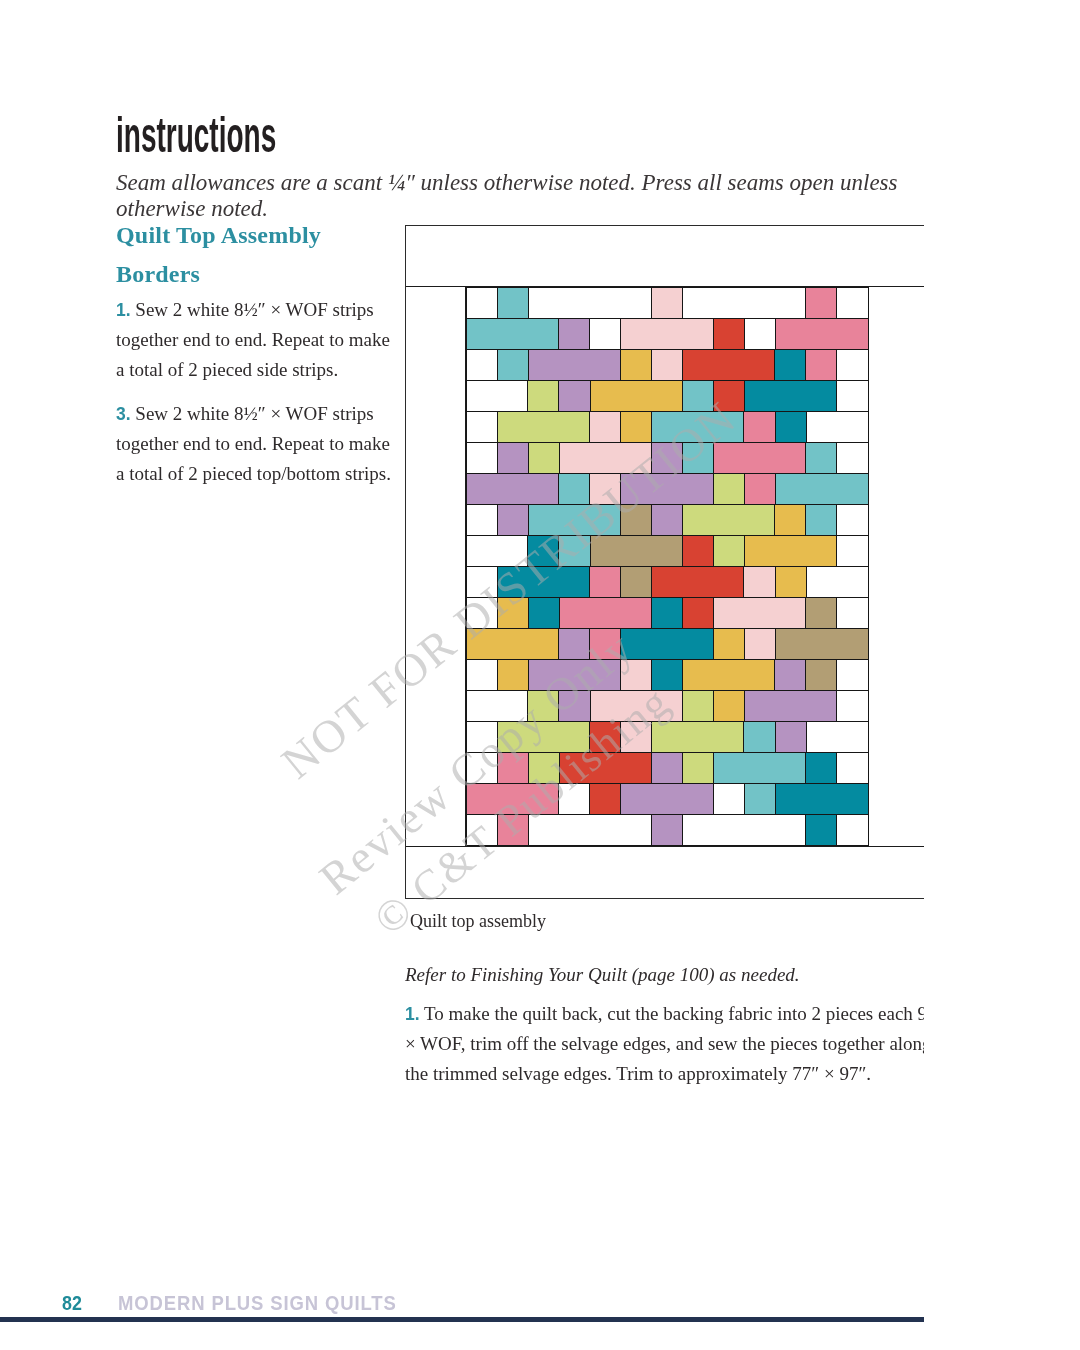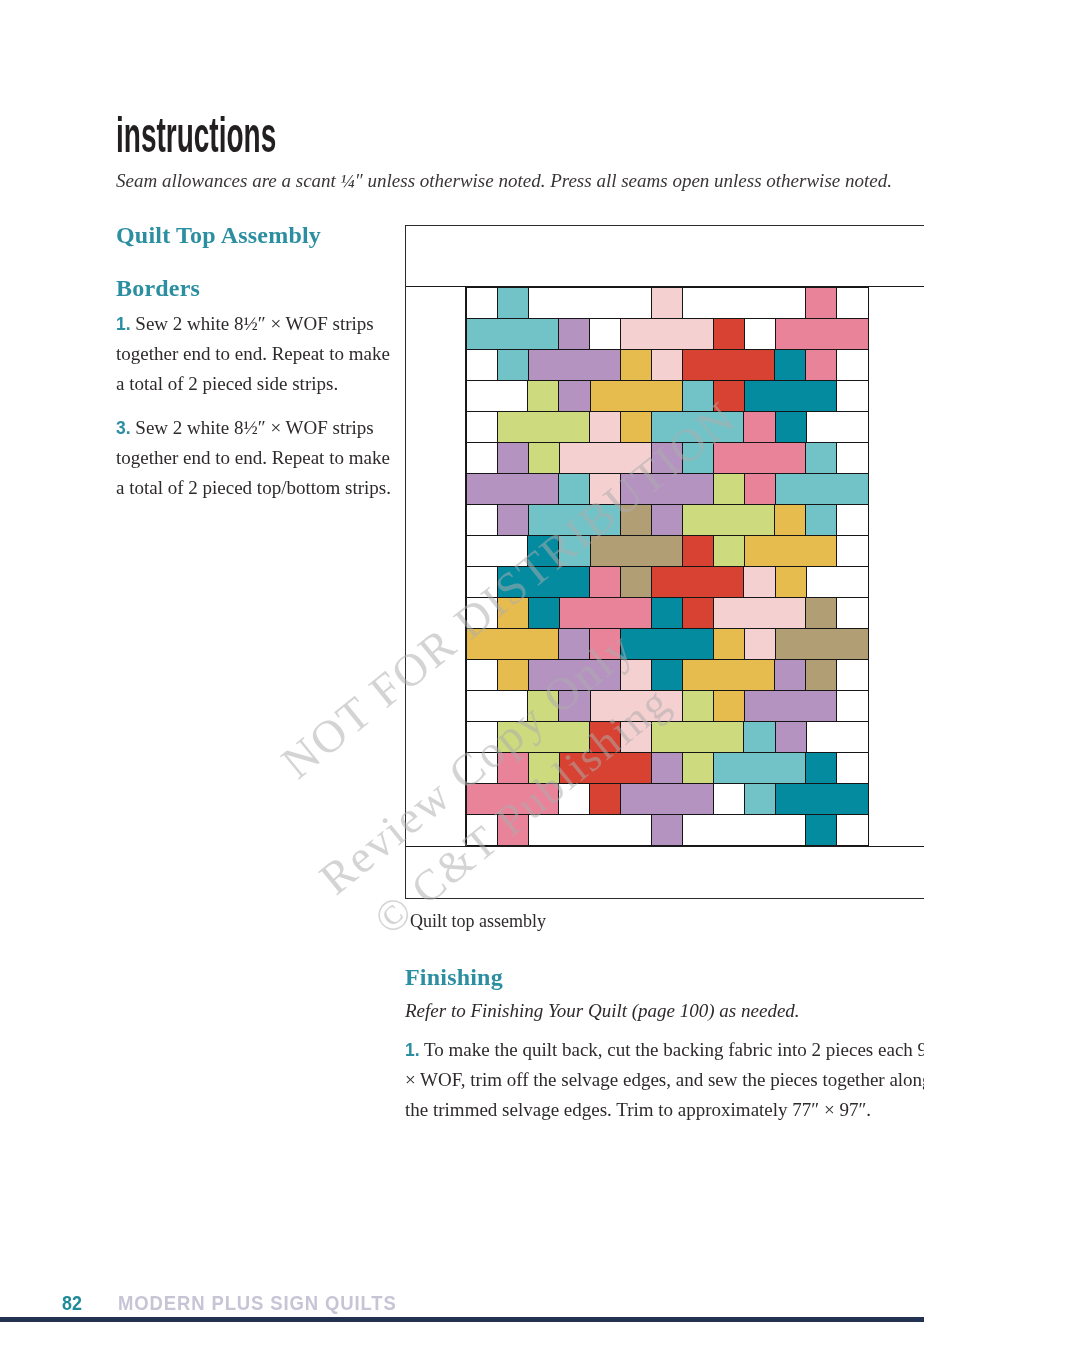--- a/index.html
+++ b/index.html
@@ -9,30 +9,30 @@
   }
   
   .title{
     position:absolute;left:116px;top:106px;margin:0;
     font-family:"Liberation Sans", sans-serif;font-weight:700;font-size:50px;
     color:#231f20;letter-spacing:0px;white-space:nowrap;
     transform:scaleX(0.56);transform-origin:0 50%;
   }
   .subtitle{
     position:absolute;left:116px;top:170px;margin:0;width:860px;
-    font-style:italic;font-size:19px;color:#3a3637;
+    font-style:italic;font-size:23px;color:#3a3637;
   }
   
   .left-col{position:absolute;left:116px;top:222px;width:280px;}
   h2.sec-head{
     margin:0 0 7px 0;font-size:24px;font-weight:700;color:#2c8fa1;
     font-family:"Liberation Serif", serif;letter-spacing:0.2px;
   }
   .sec{margin-top:0;}
-  .sec + .sec{margin-top:26px;}
+  .sec + .sec{margin-top:12px;}
   p.step{margin:0 0 14px 0;font-size:19px;line-height:30px;}
   p.step:last-child{margin-bottom:0;}
   .num{
     font-family:"Liberation Sans", sans-serif;font-weight:700;color:#2c8fa1;
     font-size:17.5px;
   }
   
   .diagram{
     position:absolute;left:405px;top:225px;width:527px;height:674px;
     background:#ffffff;border:1.5px solid #2b2b2b;box-sizing:border-box;
@@ -278,21 +278,20 @@
           <div class="qcell" style="flex-grow: 1; background-color: rgb(181, 147, 193);"></div>
           <div class="qcell" style="flex-grow: 4; background-color: rgb(255, 255, 255);"></div>
           <div class="qcell" style="flex-grow: 1; background-color: rgb(4, 139, 160);"></div>
           <div class="qcell" style="flex-grow: 1; background-color: rgb(255, 255, 255);"></div>
         </div>
       </div>
   </div>
   <p class="caption">Quilt top assembly</p>
 
   <div class="finishing">
-    <h2 class="sec-head">Finishing</h2>
     <p class="fin-intro">Refer to Finishing Your Quilt (page 100) as needed.</p>
     <p class="step"><span class="num">1.</span> <span>To make the quilt back, cut the backing fabric into 2 pieces each 99″ × WOF, trim off the selvage edges, and sew the pieces together along the trimmed selvage edges. Trim to approximately 77″ × 97″.</span></p>
   </div>
 
   <div class="wm wm1">NOT FOR DISTRIBUTION</div>
   <div class="wm wm2">Review Copy Only</div>
   <div class="wm wm3">© C&amp;T Publishing</div>
 
   <span class="pagenum">82</span>
   <span class="booktitle">MODERN PLUS SIGN QUILTS</span>

